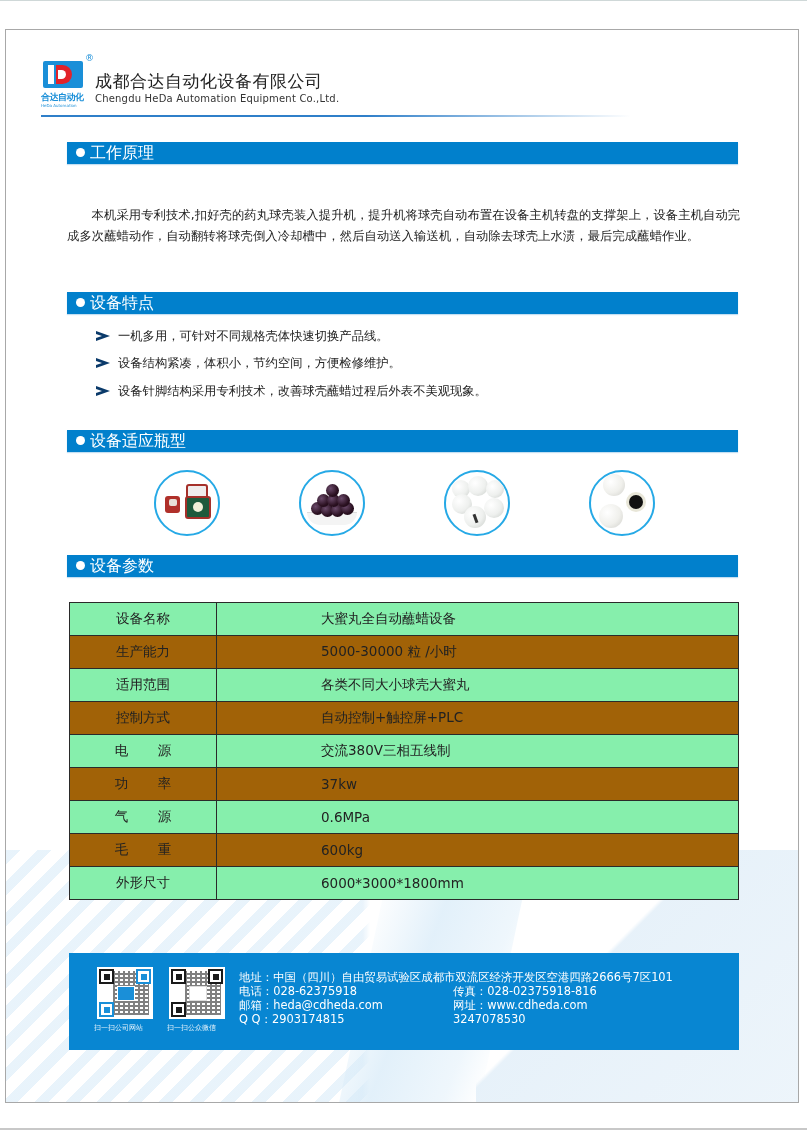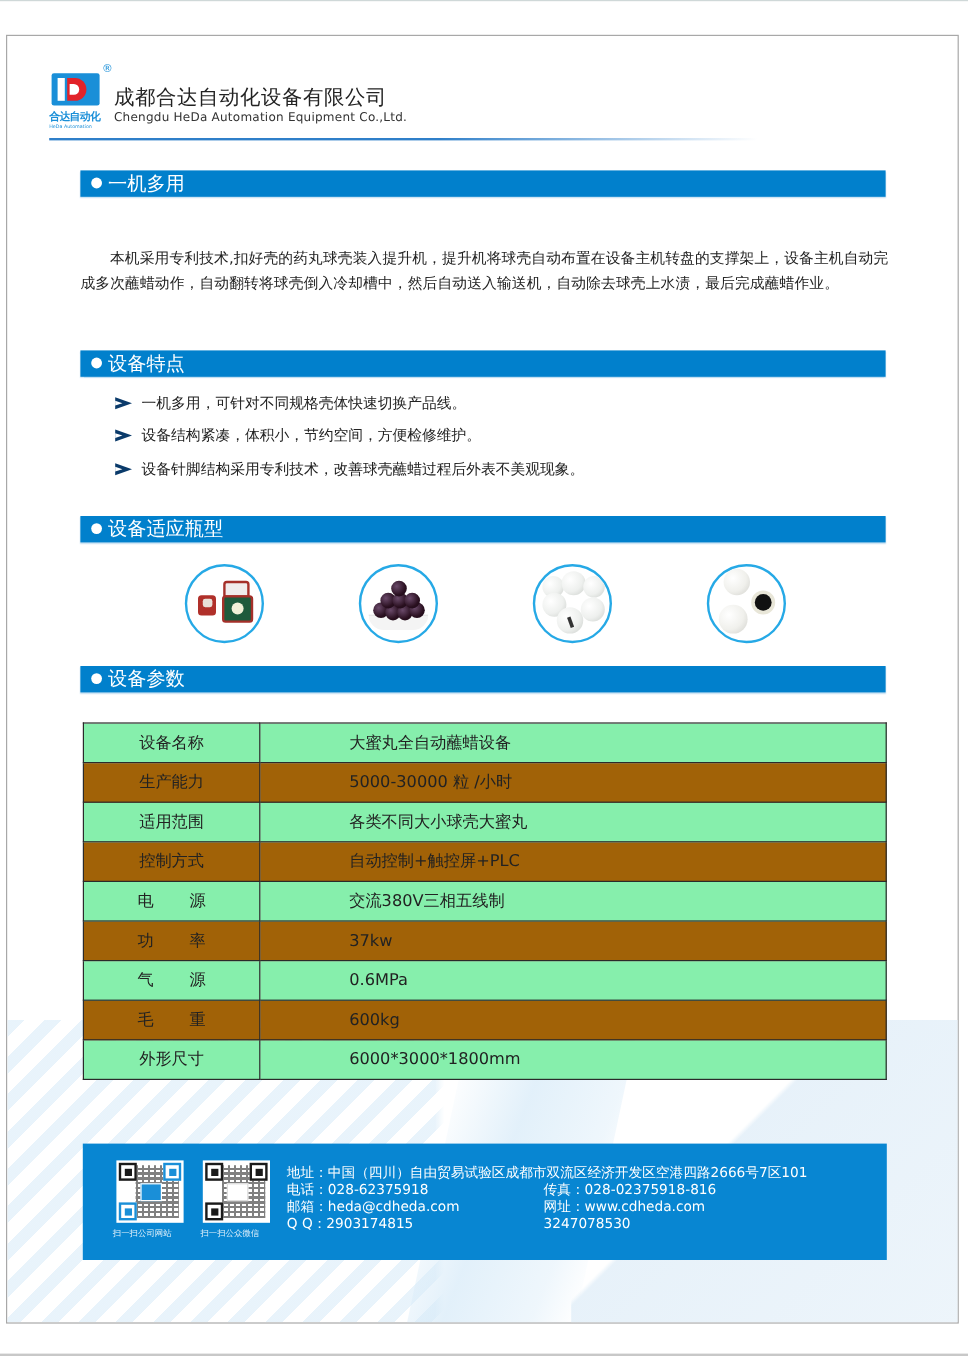--- a/index.html
+++ b/index.html
@@ -95,21 +95,21 @@
 
   
   .spec-table {
     position: absolute; left: 63px; top: 572px; width: 670px;
     border-collapse: collapse; font-size: 13.5px;
   }
   .spec-table td { border: 1px solid #2a2a2a; height: 32px; padding: 0; color: #222; }
   .spec-table tr.odd td { background: #86efac; }
   .spec-table tr.even td { background: #a16207; }
   .spec-table td.k { width: 146px; text-align: center; }
-  .spec-table td.v { padding-left: 74px; }
+  .spec-table td.v { padding-left: 104px; }
   .spec-table td.k span { display: inline-block; }
   .spec-table td.k.spaced span { letter-spacing: 2.2em; margin-right: -2.2em; }
 
   
   .footer {
     position: absolute; left: 63px; top: 923px; width: 670px; height: 97px;
     background: #0886d2;
   }
   .qr { position: absolute; top: 14px; width: 56px; height: 52px; background: #fff; }
   .qr .finder { position: absolute; width: 11px; height: 11px; border: 2px solid #1a1a1a; background: #fff; }
@@ -142,21 +142,21 @@
     </div>
     <span class="logo-r">®</span>
     <span class="logo-cn">合达自动化</span>
     <span class="logo-en">HeDa Automation</span>
   </div>
   <div class="company-cn">成都合达自动化设备有限公司</div>
   <div class="company-en">Chengdu HeDa Automation Equipment Co.,Ltd.</div>
   <div class="header-rule"></div>
 
   <div class="sec-bar" style="top:112px;">
-    <span class="dot"></span><span>一机多用</span>
+    <span class="dot"></span><span>工作原理</span>
   </div>
   <div class="para">本机采用专利技术,扣好壳的药丸球壳装入提升机，提升机将球壳自动布置在设备主机转盘的支撑架上，设备主机自动完成多次蘸蜡动作，自动翻转将球壳倒入冷却槽中，然后自动送入输送机，自动除去球壳上水渍，最后完成蘸蜡作业。</div>
 
   <div class="sec-bar" style="top:262px;">
     <span class="dot"></span><span>设备特点</span>
   </div>
   <div class="feature" style="top:298px;">
     <span class="arrow"></span><span>一机多用，可针对不同规格壳体快速切换产品线。</span>
   </div>
   <div class="feature" style="top:325px;font-family:Liberation Serif, serif;">

